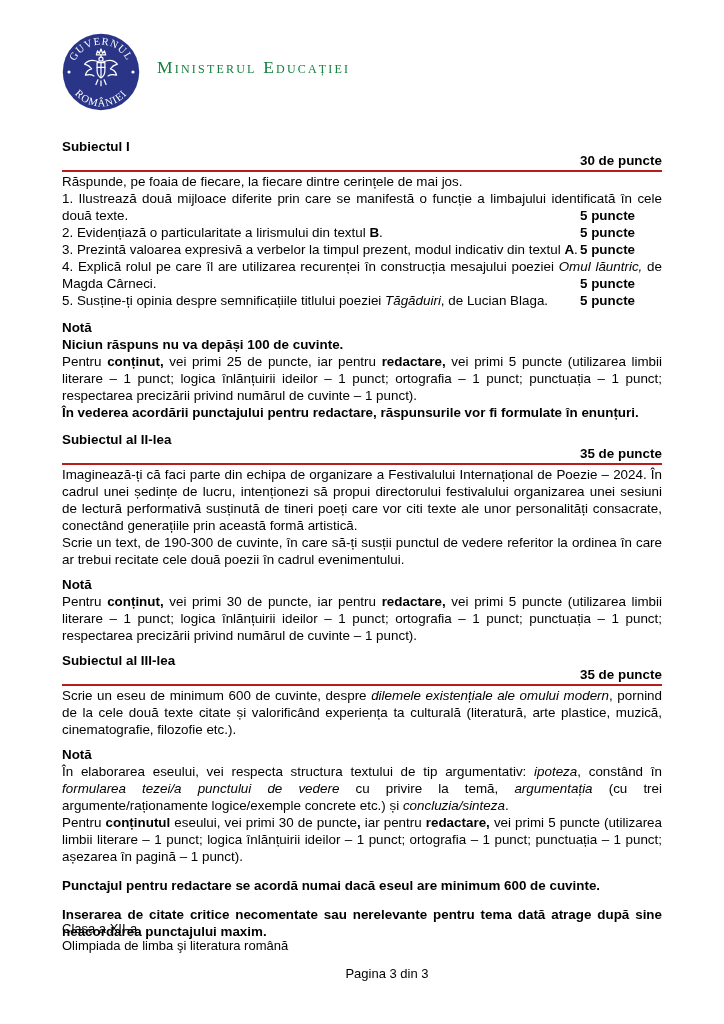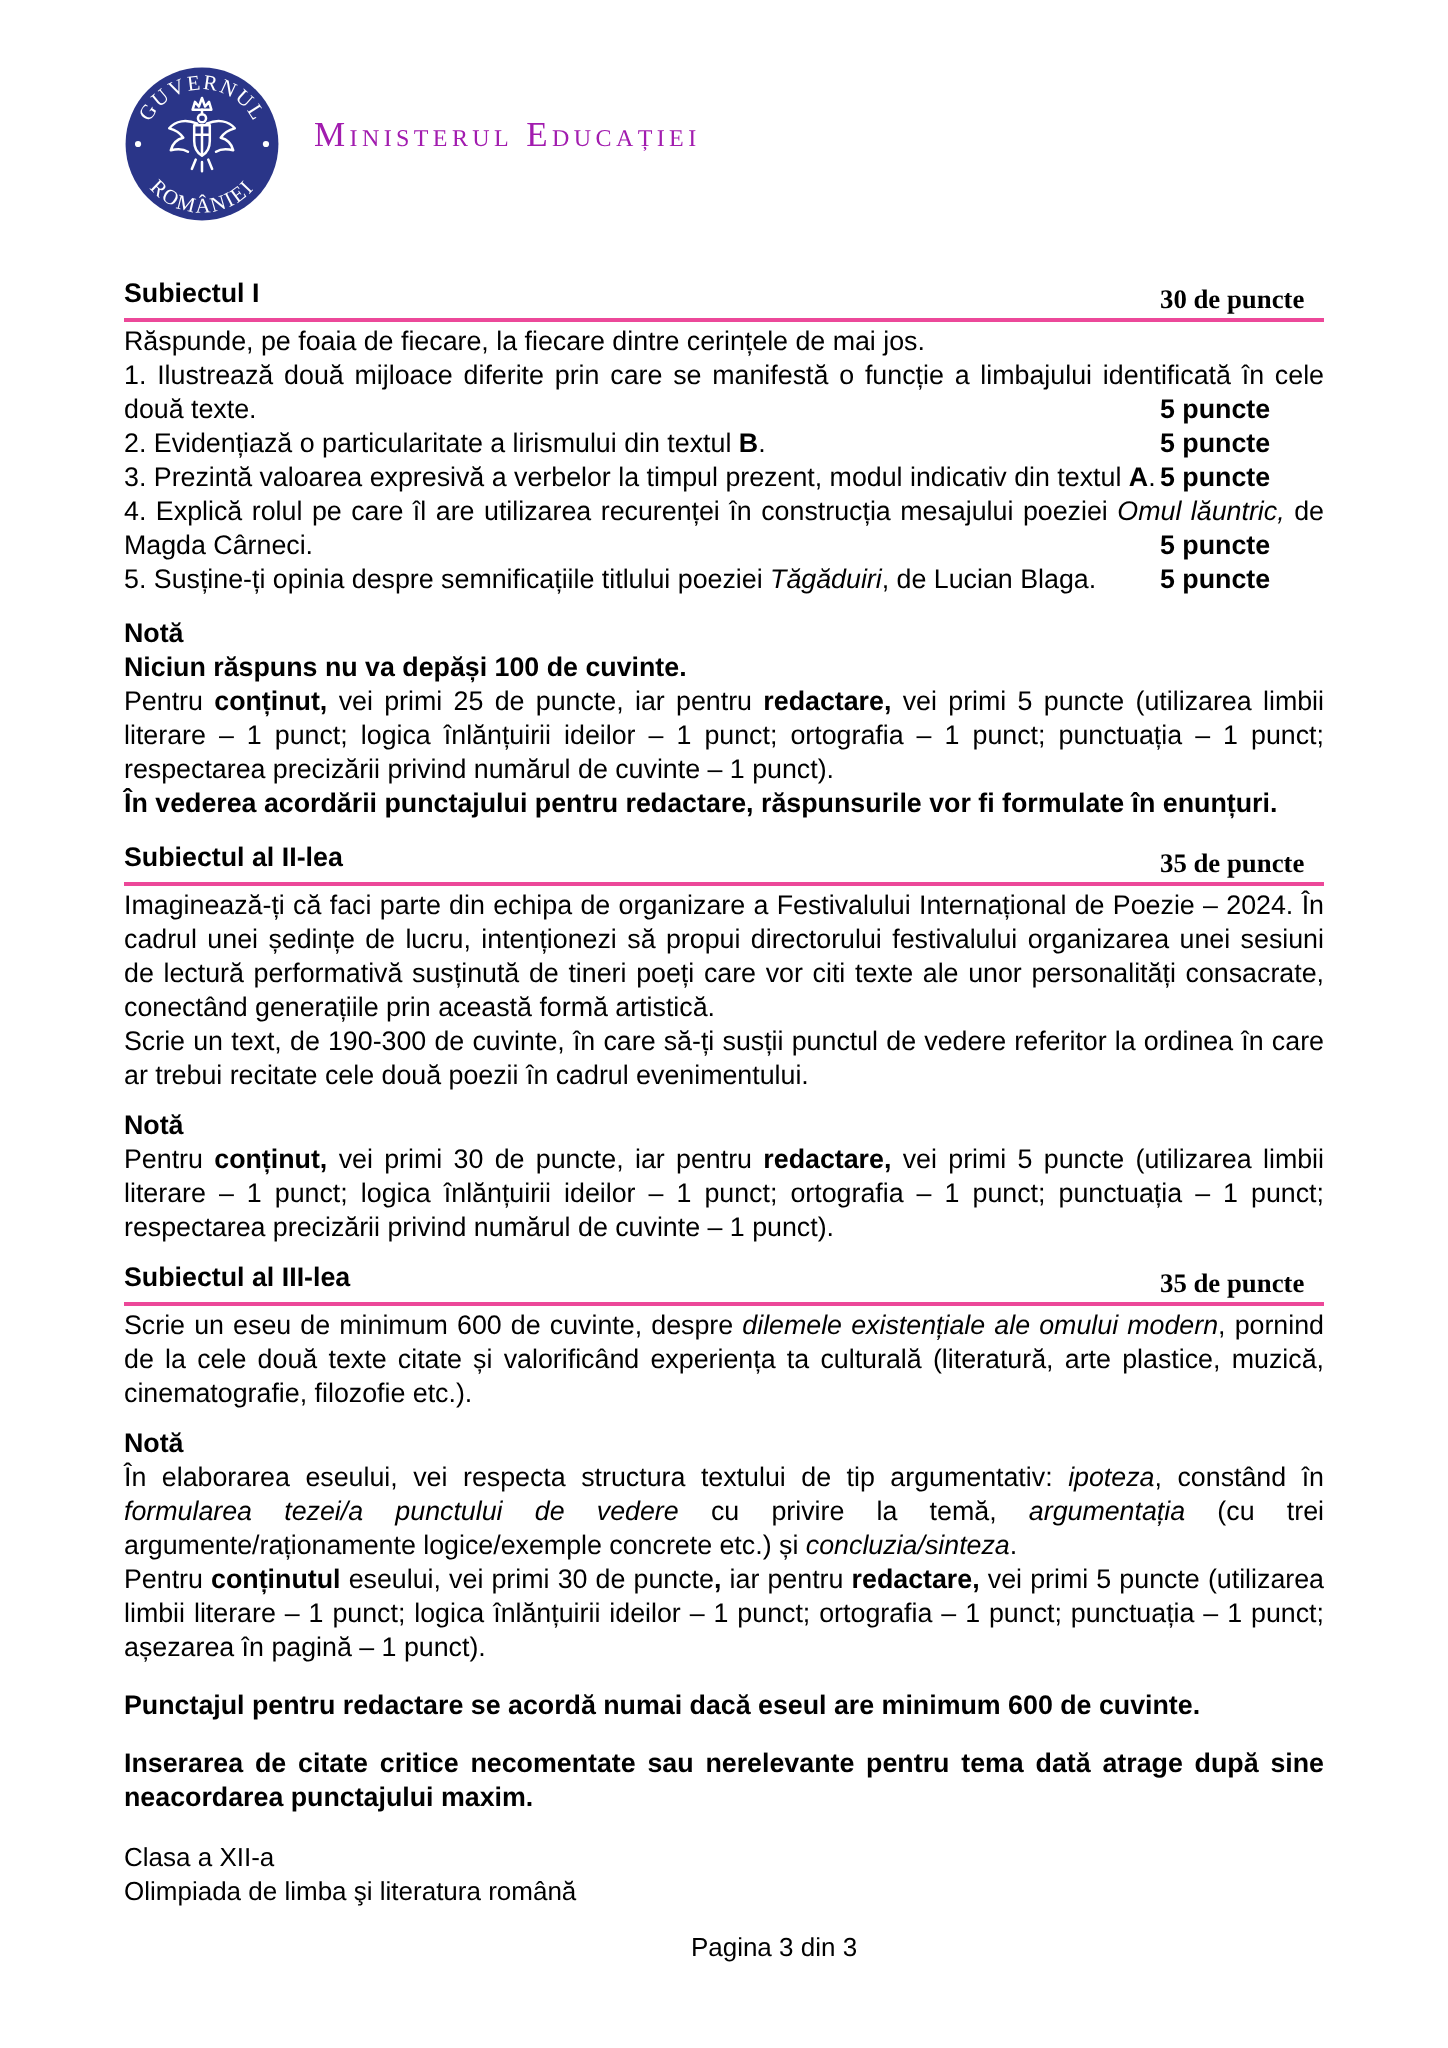--- a/index.html
+++ b/index.html
@@ -20,23 +20,23 @@
     font-variant: small-caps;
     font-size: 17.5px; letter-spacing: 2.2px;
     margin-left: 17px; margin-top: -9px;
   }
 
   
   .content { position: absolute; left: 62px; top: 138px; width: 600px; }
 
   .sec-head {
     position: relative; font-weight: bold;
-    border-bottom: 2px solid #ec4899; padding-bottom: 4px; margin-bottom: 1px;
+    border-bottom: 2px solid #b91c1c; padding-bottom: 15px; margin-bottom: 1px;
   }
-  .pts-head { position: absolute; left: 518px; bottom: 1px; font-weight: bold; white-space: nowrap; font-family: Liberation Serif, serif; }
+  .pts-head { position: absolute; left: 518px; bottom: 1px; font-weight: bold; white-space: nowrap; }
 
   .line  { }
   .just  { text-align: justify; }
   .bold  { font-weight: bold; }
 
   .item { position: relative; text-align: justify; }
   .pts  { position: absolute; left: 518px; bottom: 0; font-weight: bold; white-space: nowrap; }
 
   .s-b  { font-weight: bold; }
   .s-i  { font-style: italic; }
@@ -73,21 +73,21 @@
         <path d="M44,28 l1.5,-5 2.5,3 2,-5.5 2,5.5 2.5,-3 1.5,5 z"></path>
         <path d="M50,28 v3"></path>
         <circle cx="50" cy="33.5" r="2.6"></circle>
         <path d="M47,37 C40,34 33,35 29,40 C33,41 36,43 38,46 C34,47 31,50 30,54 C34,53 38,53 41,55"></path>
         <path d="M53,37 C60,34 67,35 71,40 C67,41 64,43 62,46 C66,47 69,50 70,54 C66,53 62,53 59,55"></path>
         <path d="M45,38 h10 v10 c0,5 -2.5,8 -5,9.5 c-2.5,-1.5 -5,-4.5 -5,-9.5 z"></path>
         <path d="M50,38 v19 M45,44 h10"></path>
         <path d="M46,60 l-2.5,6 M50,61.5 v6 M54,60 l2.5,6"></path>
       </g>
     </svg>
-    <div class="ministry" style="color: #a21caf;">Ministerul Educației</div>
+    <div class="ministry" style="color: #15803d;">Ministerul Educației</div>
   </div>
 
   <div class="content">
 
     <div class="sec-head">
       <span>Subiectul I</span>
       <span class="pts-head">30 de puncte</span>
     </div>
     <div class="line">Răspunde, pe foaia de fiecare, la fiecare dintre cerințele de mai jos.</div>
 

